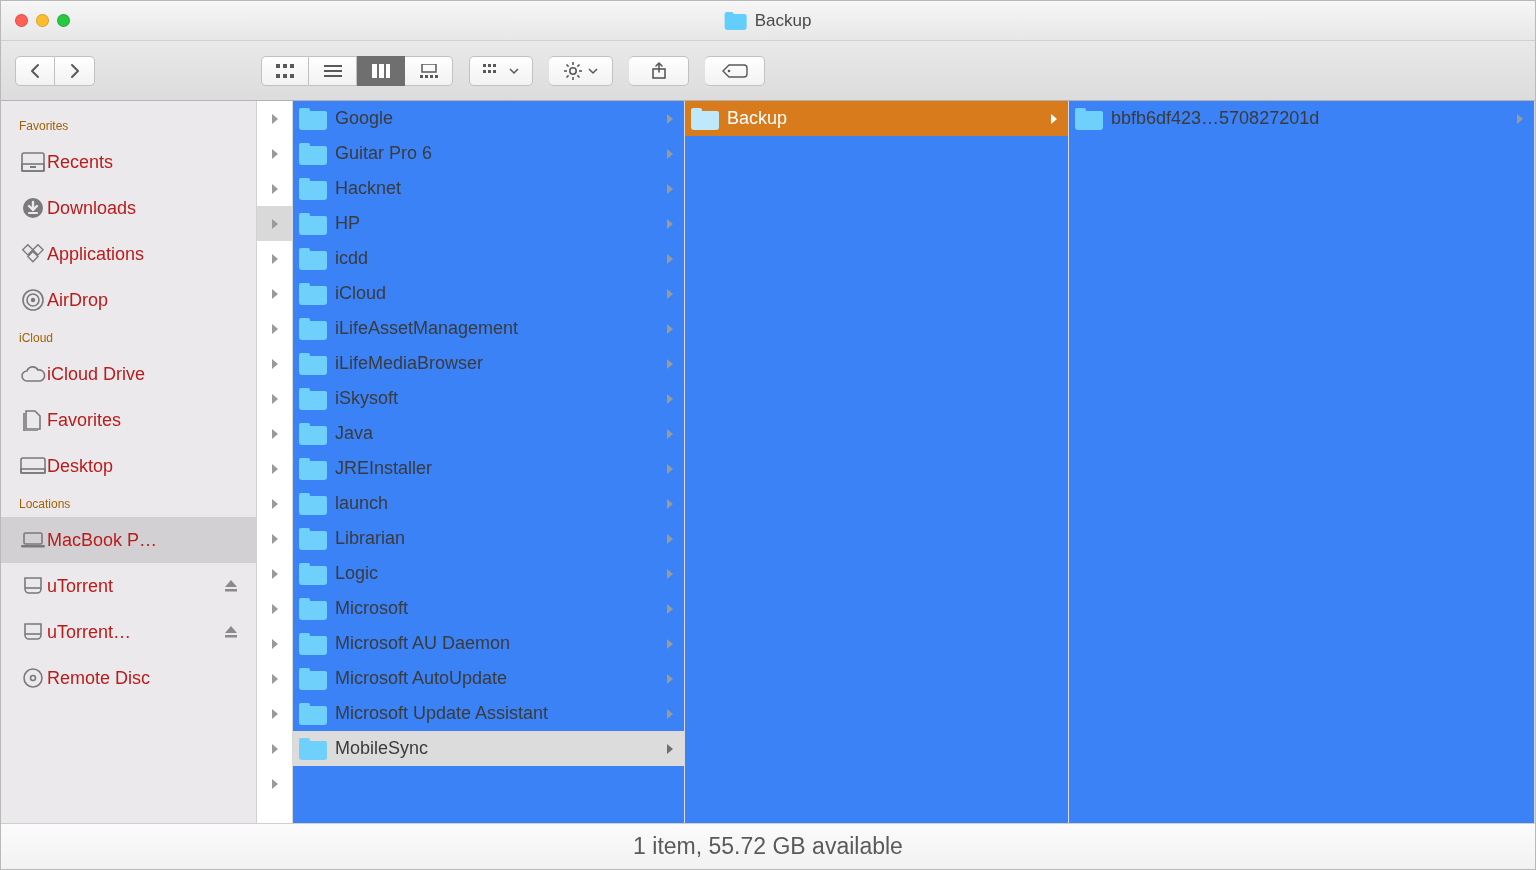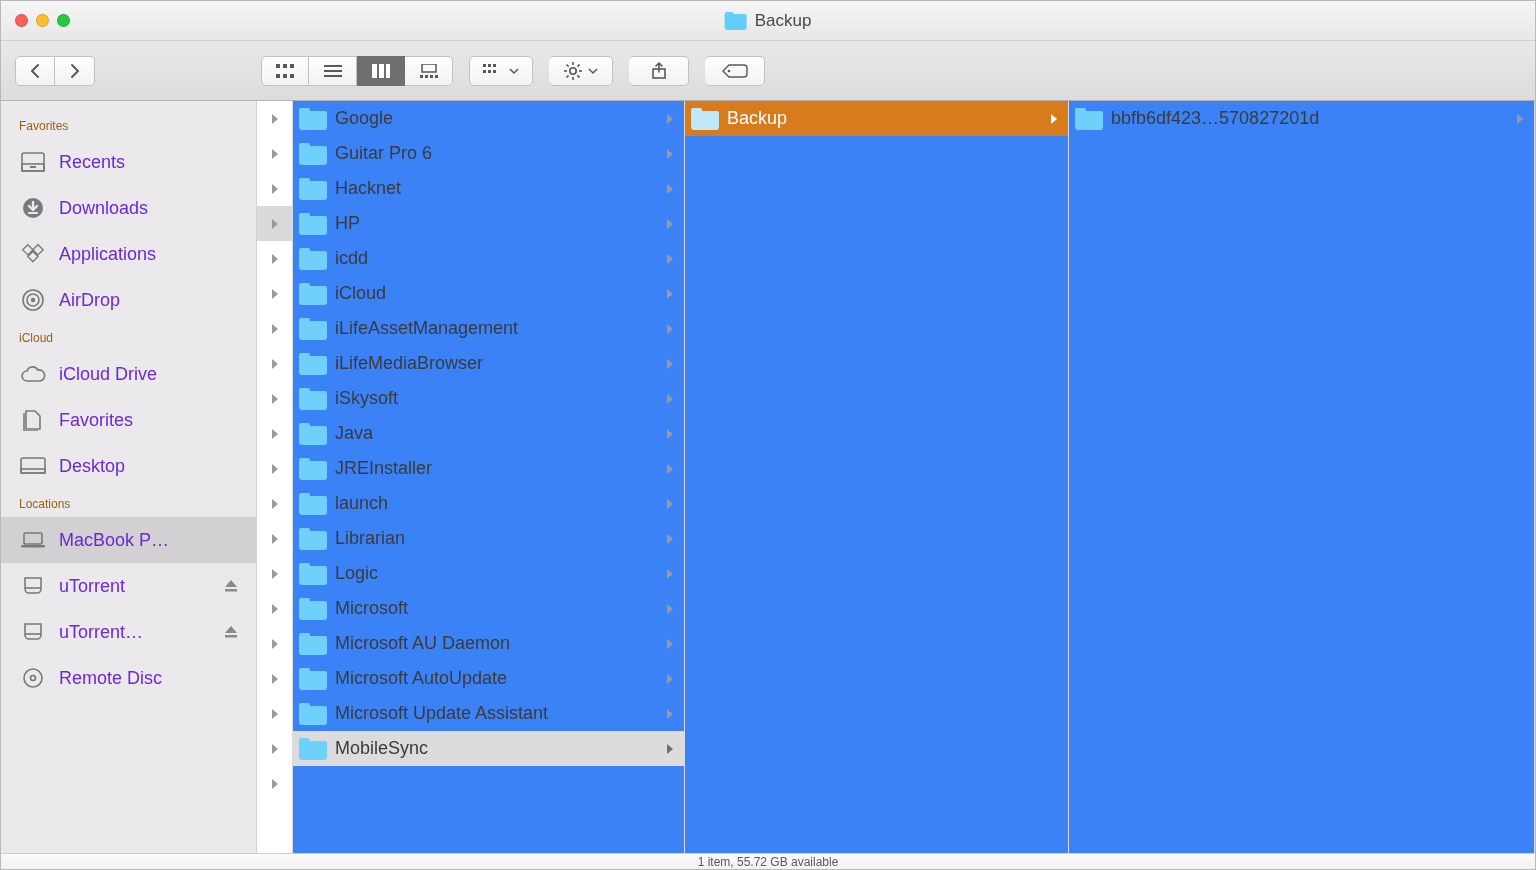--- a/index.html
+++ b/index.html
@@ -26,21 +26,21 @@
   .btn.active { background:#6f6f6f; color:#fff; border-color:#6f6f6f; }
   .nav-btn { width:40px; }
   .view-btn { width:48px; }
   .big-btn { width:64px; }
   .solo-btn { width:60px; }
   svg { display:block; }
 
   .body { flex:1; display:flex; overflow:hidden; }
   .sidebar { width:256px; background:#ebe9eb; border-right:1px solid #d2d2d2; padding-top:10px; overflow:hidden; }
   .sb-heading { color:#a16207; font-size:12px; padding: 8px 18px 6px; font-weight:500; }
-  .sb-item { display:flex; align-items:center; gap:12px; padding: 6px 18px; font-size:18px; color:#6d28d9; cursor:default; height:46px; }
+  .sb-item { display:flex; align-items:center; padding: 6px 18px; font-size:18px; color:#b91c1c; cursor:default; height:46px; }
   .sb-item.selected { background:#d2d0d2; }
   .sb-icon { width:28px; height:22px; display:flex; align-items:center; justify-content:center; color:#7a7a7a; }
   .sb-label { flex:1; white-space:nowrap; overflow:hidden; text-overflow:ellipsis; }
   .eject { color:#8a8a8a; }
 
   .columns { flex:1; display:flex; overflow:hidden; background:#3b82f6; }
   .col { border-right:1px solid #d9d9d9; overflow-y:hidden; position:relative; }
   .col0 { width:36px; background:#fff; }
   .col1 { flex:0 0 392px; width:392px; }
   .col2 { flex:0 0 384px; width:384px; }
@@ -55,21 +55,21 @@
   .row.selinactive .arr { color:#6f6f6f; }
   .row.selactive { background:#d87b1d; color:#fff; }
   .row.selactive .arr { color:#fff; }
   .row .fname { white-space:nowrap; overflow:hidden; text-overflow:ellipsis; }
 
   .mini-folder { width:28px; height:22px; position:relative; flex-shrink:0; }
   .mini-folder::before { content:""; position:absolute; left:0; top:3px; width:28px; height:19px; background:#6fd1fb; border-radius:2px 2px 3px 3px; }
   .mini-folder::after { content:""; position:absolute; left:0; top:0; width:11px; height:6px; background:#6fd1fb; border-radius:2px 2px 0 0; }
   .mini-folder.selactive::before, .mini-folder.selactive::after { background:#bfe8fb; }
 
-  .statusbar { height:16px; border-top:1px solid #cfcfcf; background:linear-gradient(#fbfbfb,#f2f2f2); display:flex; align-items:center; justify-content:center; font-size:12px; color:#5a5a5a; }
+  .statusbar { height:46px; border-top:1px solid #cfcfcf; background:linear-gradient(#fbfbfb,#f2f2f2); display:flex; align-items:center; justify-content:center; font-size:23px; color:#5a5a5a; }
 </style>
 </head>
 <body>
 
 <div class="window">
 
   <div class="titlebar">
     <div class="traffic">
       <span class="t-close"></span>
       <span class="t-min"></span>

